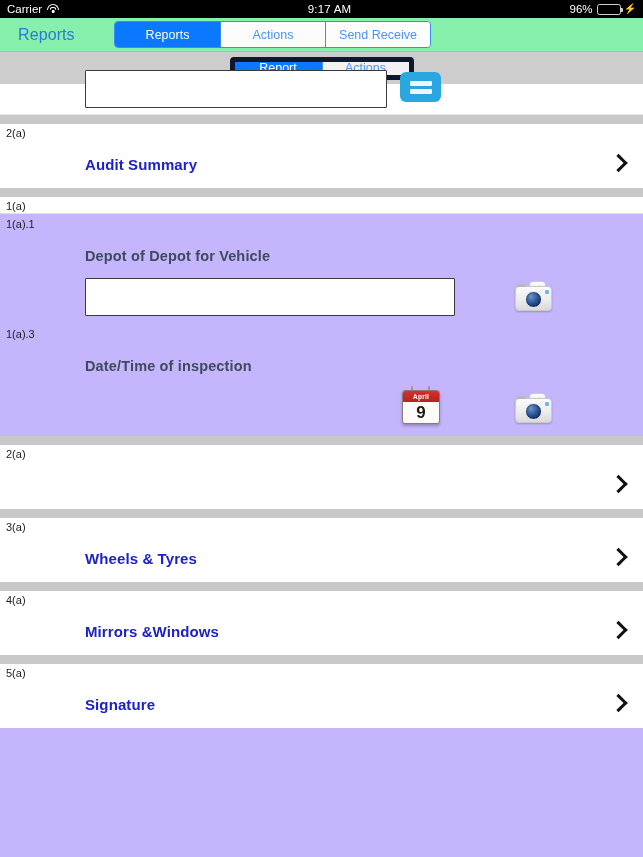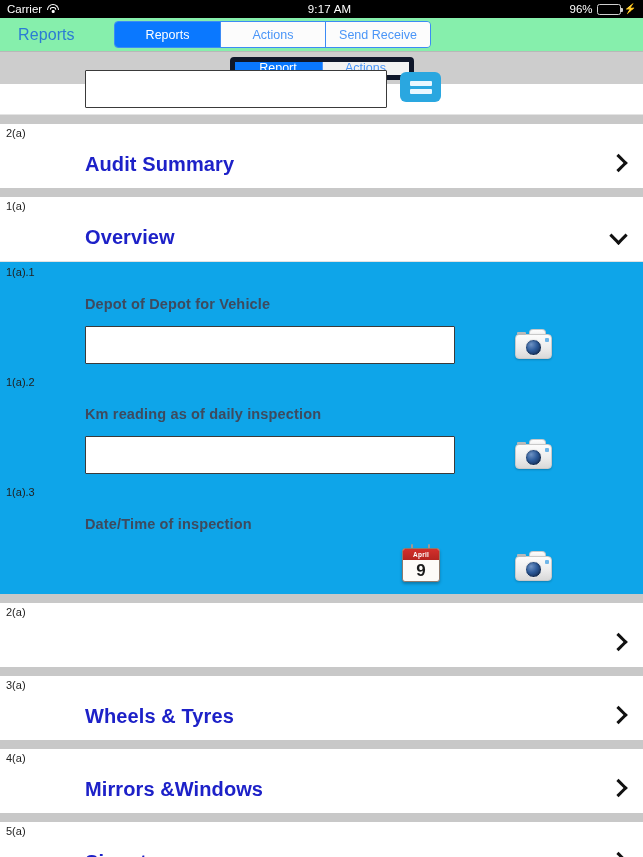--- a/index.html
+++ b/index.html
@@ -83,21 +83,21 @@
   }
   .seg-sub .seg {
     width: 87px; display: flex; align-items: center; justify-content: center;
     font-size: 12.5px; color: #4a95f7; background: #f2f2f2;
     border-left: 1px solid #4a95f7;
   }
   .seg-sub .seg:first-child { border-left: none; }
   .seg-sub .seg.active { background: #0a78ff; color: #fff; }
 
   
-  .scroll { position: absolute; top: 84px; left: 0; right: 0; bottom: 0; background: #0ea5e9; }
+  .scroll { position: absolute; top: 84px; left: 0; right: 0; bottom: 0; background: #c4b5fd; }
 
   .band { height: 9px; background: #c8c8c8; }
 
   
   .cliprow {
     height: 31px; background: #fff; position: relative;
     border-bottom: 1px solid #e4e4e4;
   }
   .clip-input {
     position: absolute; left: 85px; top: -14px;
@@ -115,21 +115,21 @@
   .section { background: #fff; position: relative; }
   .sec-num {
     font-size: 11px; color: #222; padding: 3px 0 0 6px;
     line-height: 13px; font-weight: normal;
   }
   .sec-body {
     height: 48px; display: flex; align-items: center;
     position: relative; padding: 0 0 0 85px;
   }
   .sec-title {
-    font-size: 20px; font-weight: bold; color: #1d21c8;
+    font-size: 15px; font-weight: bold; color: #1d21c8;
     letter-spacing: .1px;
   }
   .chev {
     position: absolute; right: 18px; top: 50%;
     width: 13px; height: 13px; border-right: 3.4px solid #111;
     border-bottom: 3.4px solid #111;
   }
   .chev.right { transform: translateY(-50%) rotate(-45deg); margin-top: -1px; }
   .chev.down  { transform: translateY(-60%) rotate(45deg); }
 
@@ -259,56 +259,38 @@
       <div class="sec-body">
         <span class="sec-title">Audit Summary</span>
         <span class="chev right"></span>
       </div>
     </div>
 
     <div class="band"></div>
 
     <div class="section">
       <div class="sec-num">1(a)</div>
-      <div class="sec-body">
-        <span class="sec-title">Overview</span>
-        <span class="chev down"></span>
-      </div>
       <div class="sec-sep"></div>
     </div>
 
     <div class="question">
       <div class="q-num">1(a).1</div>
       <div class="q-label">Depot of Depot for Vehicle</div>
       <div class="q-field">
         <div class="q-input"></div>
         <div class="cam" style="left:511px;">
           <div class="hump"></div>
             <div class="body"></div>
             <div class="bar"></div>
           <div class="lens"></div>
             <div class="flash"></div>
         </div>
       </div>
     </div>
 
-    <div class="question">
-      <div class="q-num">1(a).2</div>
-      <div class="q-label">Km reading as of daily inspection</div>
-      <div class="q-field">
-        <div class="q-input"></div>
-        <div class="cam" style="left:511px;">
-          <div class="hump"></div>
-            <div class="body"></div>
-            <div class="bar"></div>
-          <div class="lens"></div>
-            <div class="flash"></div>
-        </div>
-      </div>
-    </div>
 
     <div class="question">
       <div class="q-num">1(a).3</div>
       <div class="q-label">Date/Time of inspection</div>
       <div class="q-field" style="height:62px;">
         <div class="cal" style="left:400px;">
           <div class="ring a"></div>
             <div class="ring b"></div>
           <div class="frame">
             <div class="head">April</div>

